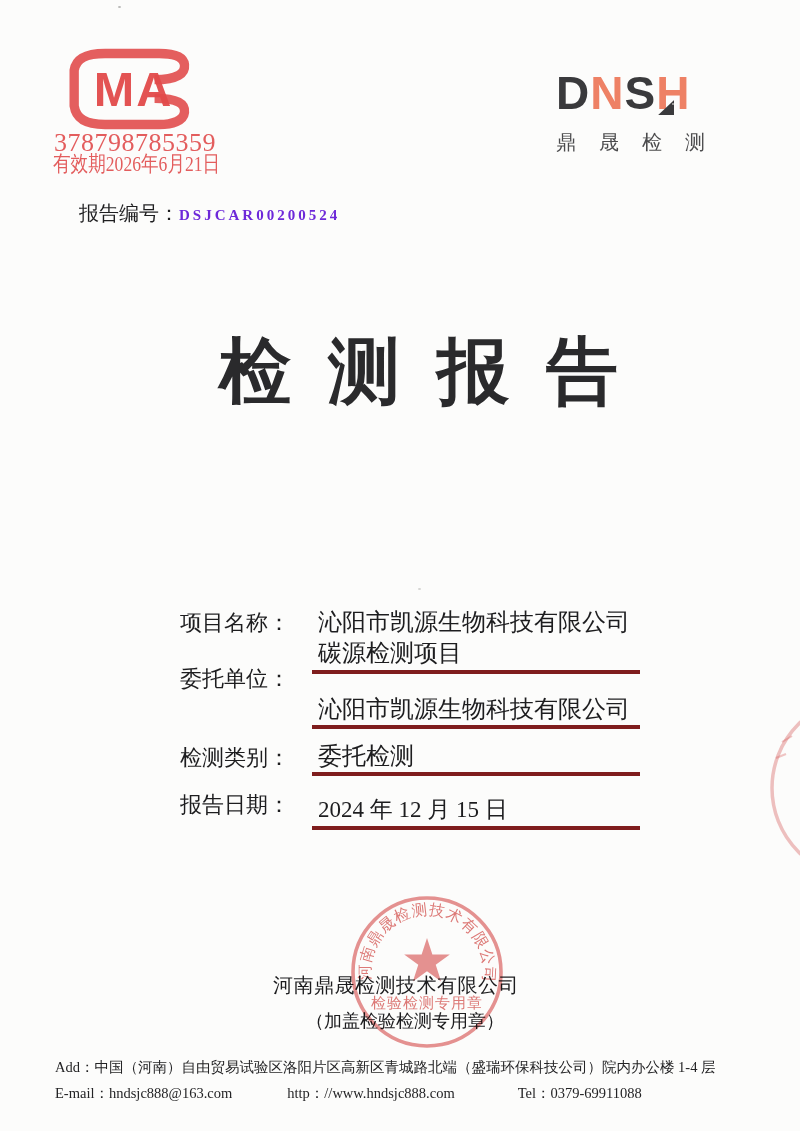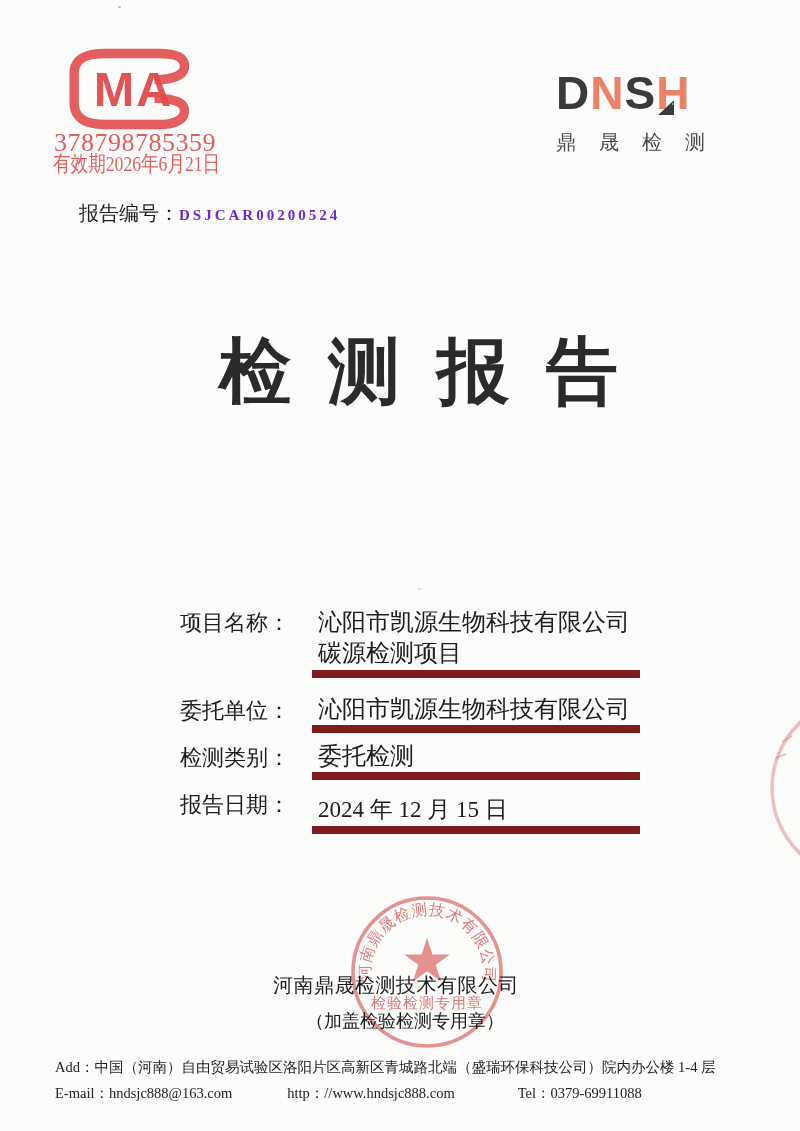--- a/index.html
+++ b/index.html
@@ -42,21 +42,21 @@
   
   .title{position:absolute;left:203px;top:318px;margin:16px;
     font-size:72px;font-weight:600;color:#2a2a2c;letter-spacing:37px;
     white-space:nowrap;line-height:1.08;}
   
   .flabel{position:absolute;left:180px;width:110px;
     font-family:"Liberation Sans","DejaVu Sans",sans-serif;
     font-size:22px;color:#1d1d1f;white-space:nowrap;}
   .fvalue{position:absolute;left:312px;width:322px;padding-left:6px;
     font-family:"Liberation Sans","DejaVu Sans",sans-serif;
-    font-size:24px;color:#1d1d1f;border-bottom:8px solid #7f1d1d;}
+    font-size:24px;color:#1d1d1f;border-bottom:4px solid #7f1d1d;}
   .fv-multiline{line-height:31px;padding-bottom:2px;}
   .fv-single{line-height:29px;padding-bottom:2px;white-space:nowrap;}
   .fv-date{font-family:"Liberation Serif","DejaVu Serif",serif;font-size:23px;}
   
   .company-name{position:absolute;left:0;top:972px;width:792px;text-align:center;
     font-size:20px;color:#1c1c1e;letter-spacing:0.5px;z-index:3;mix-blend-mode:multiply;}
   .seal-note{position:absolute;left:0;top:1009px;width:810px;text-align:center;
     font-size:18px;color:#1c1c1e;z-index:3;mix-blend-mode:multiply;}
   
   .seal{position:absolute;left:339px;top:884px;width:176px;height:176px;z-index:2;opacity:.85;}
@@ -109,21 +109,21 @@
   </div>
 
   <h1 class="title">检测报告</h1>
 
   <span class="flabel" style="top:608px;">项目名称：</span>
   <div class="fvalue fv-multiline" style="top:606px;">
     <div>沁阳市凯源生物科技有限公司</div>
     <div>碳源检测项目</div>
   </div>
 
-  <span class="flabel" style="top:696px;">委托单位：</span>
+  <span class="flabel" style="top:664px;">委托单位：</span>
   <div class="fvalue fv-single" style="top:694px;">沁阳市凯源生物科技有限公司</div>
 
   <span class="flabel" style="top:743px;">检测类别：</span>
   <div class="fvalue fv-single" style="top:741px;">委托检测</div>
 
   <span class="flabel" style="top:790px;">报告日期：</span>
   <div class="fvalue fv-single fv-date" style="top:788px;margin-top:7px;">2024 年 12 月 15 日</div>
 
   <svg class="seal" viewBox="-88 -88 176 176" aria-hidden="true">
     <defs>

